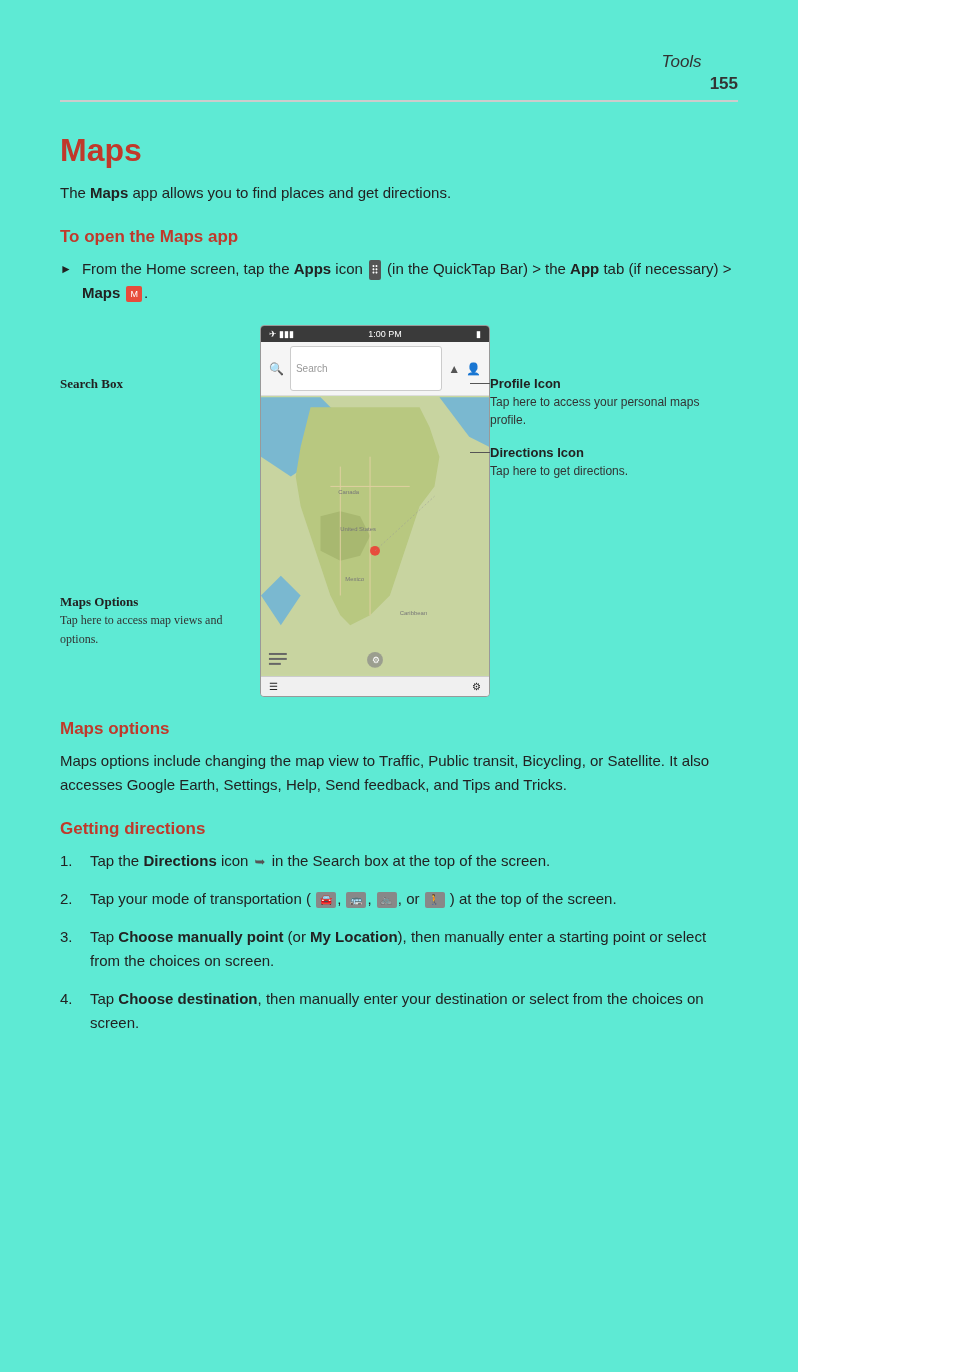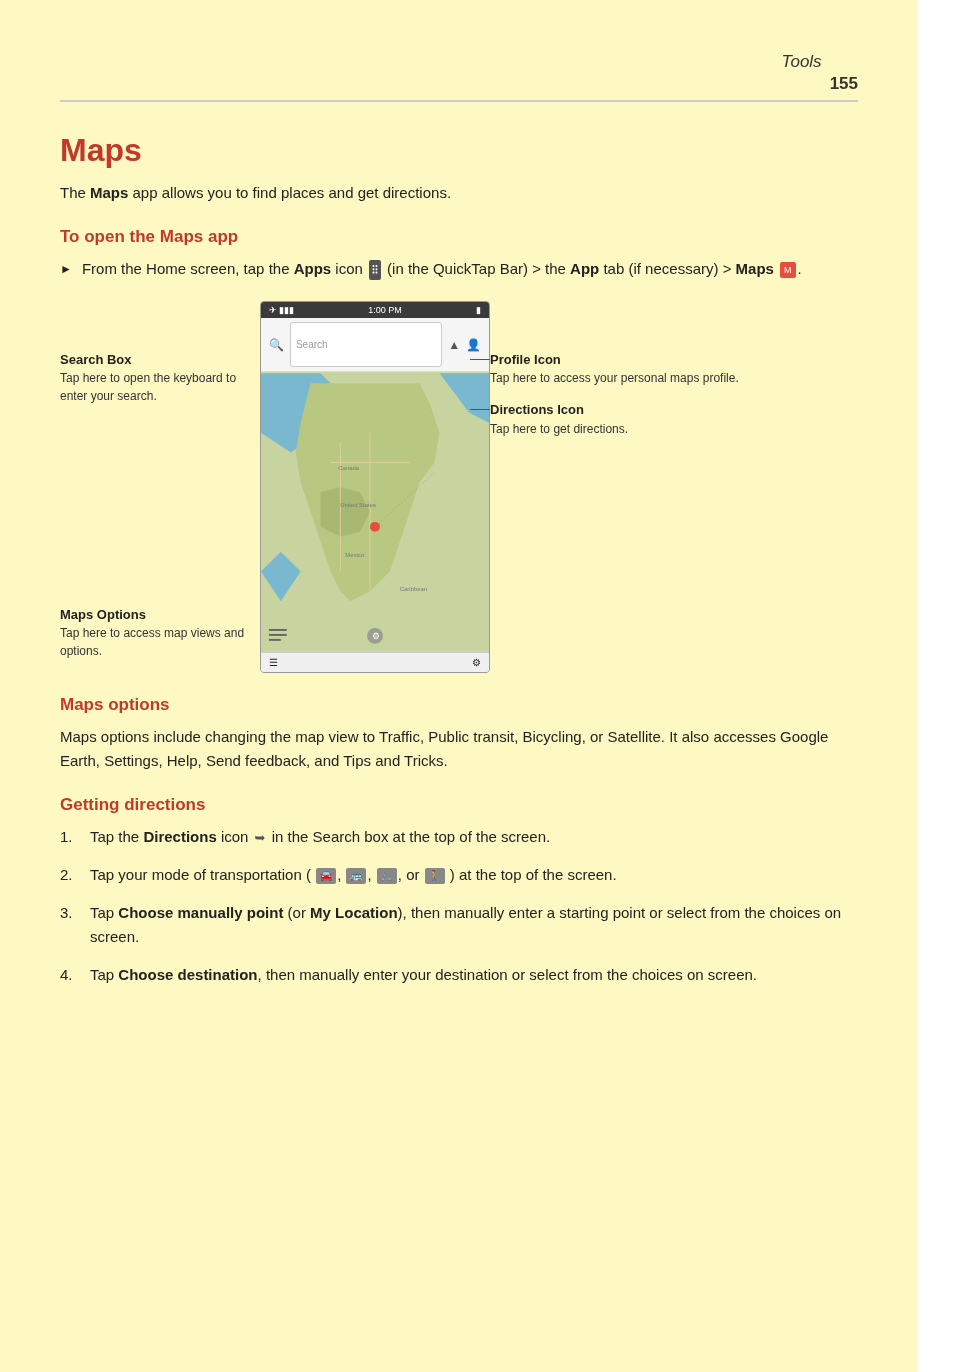--- a/index.html
+++ b/index.html
@@ -7,23 +7,23 @@
       background: #fff;
       font-family: Arial, Helvetica, sans-serif;
       font-size: 15px;
       color: #222;
       width: 954px;
       min-height: 1372px;
       padding: 0;
     }
 
     .page-container {
-      width: 918px;
+      width: 798px;
       min-height: 1372px;
-      background: #fef9c3;
+      background: #5eead4;
       position: relative;
       padding: 30px 60px 60px 60px;
     }
 
     
     .header-bar {
       display: flex;
       justify-content: flex-end;
       align-items: center;
       border-bottom: 2px solid #ccc;
@@ -116,20 +116,21 @@
       width: 200px;
       flex-shrink: 0;
       padding-top: 40px;
     }
 
     .diagram-label {
       font-size: 13px;
       color: #222;
       line-height: 1.4;
       position: relative;
+      font-family: Liberation Serif, serif;
     }
     .diagram-label .label-title {
       font-weight: bold;
       font-size: 13px;
     }
     .diagram-label .label-desc {
       font-size: 12px;
       color: #333;
     }
     .label-line {
@@ -352,21 +353,20 @@
   </div>
 
   <div class="diagram-section">
 
     <div class="diagram-left-labels">
 
       <div class="diagram-label" style="position:relative; margin-top: 10px;">
         <span class="label-title">Search Box</span>
         <span class="label-line"></span>
         <br>
-        <span class="label-desc">Tap here to open the keyboard to enter your search.</span>
       </div>
 
       <div class="diagram-label" style="position:relative; margin-top: 200px;">
         <span class="label-title">Maps Options</span>
         <span class="label-line"></span>
         <br>
         <span class="label-desc">Tap here to access map views and options.</span>
       </div>
     </div>
 

